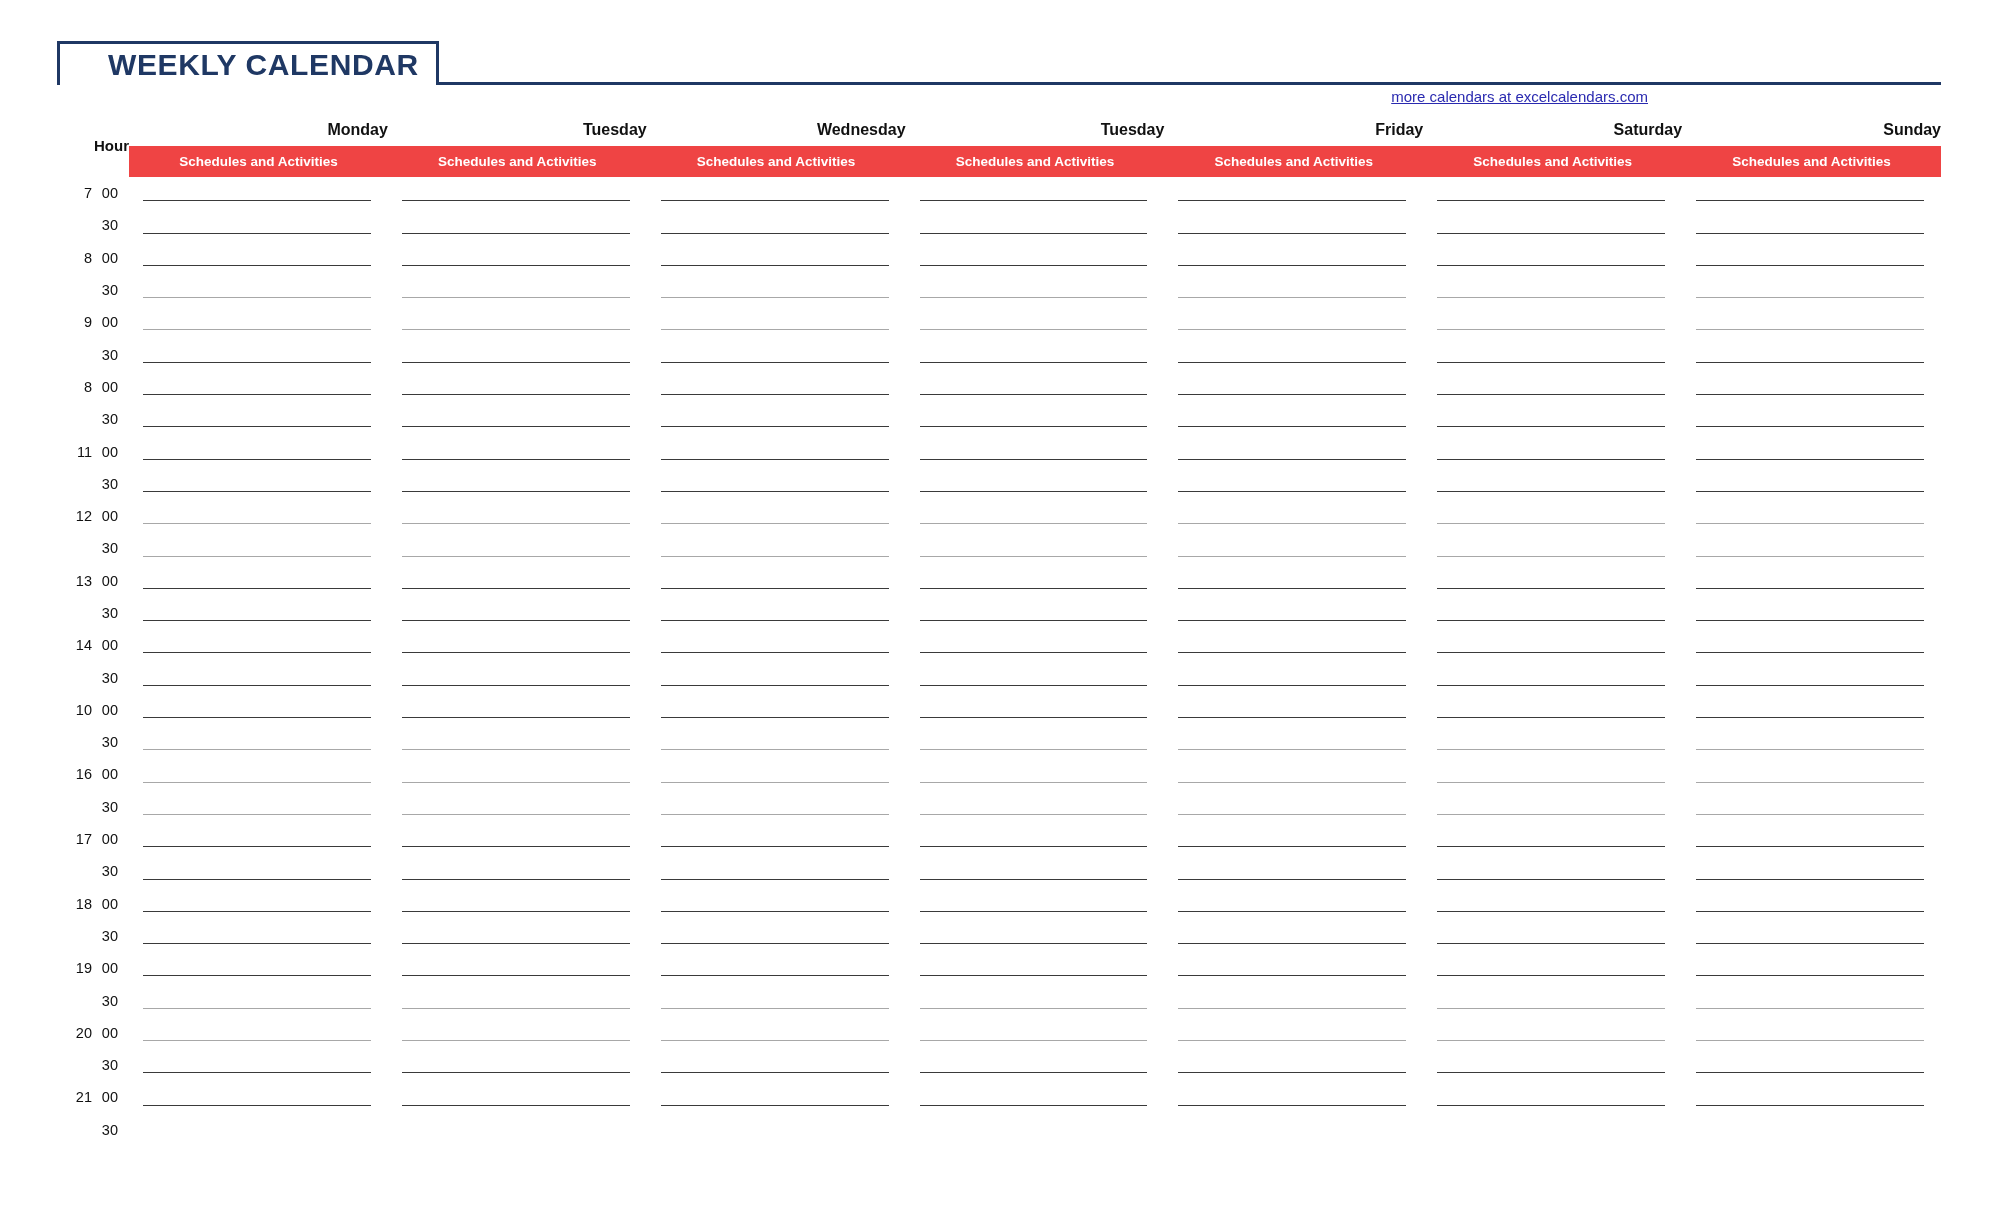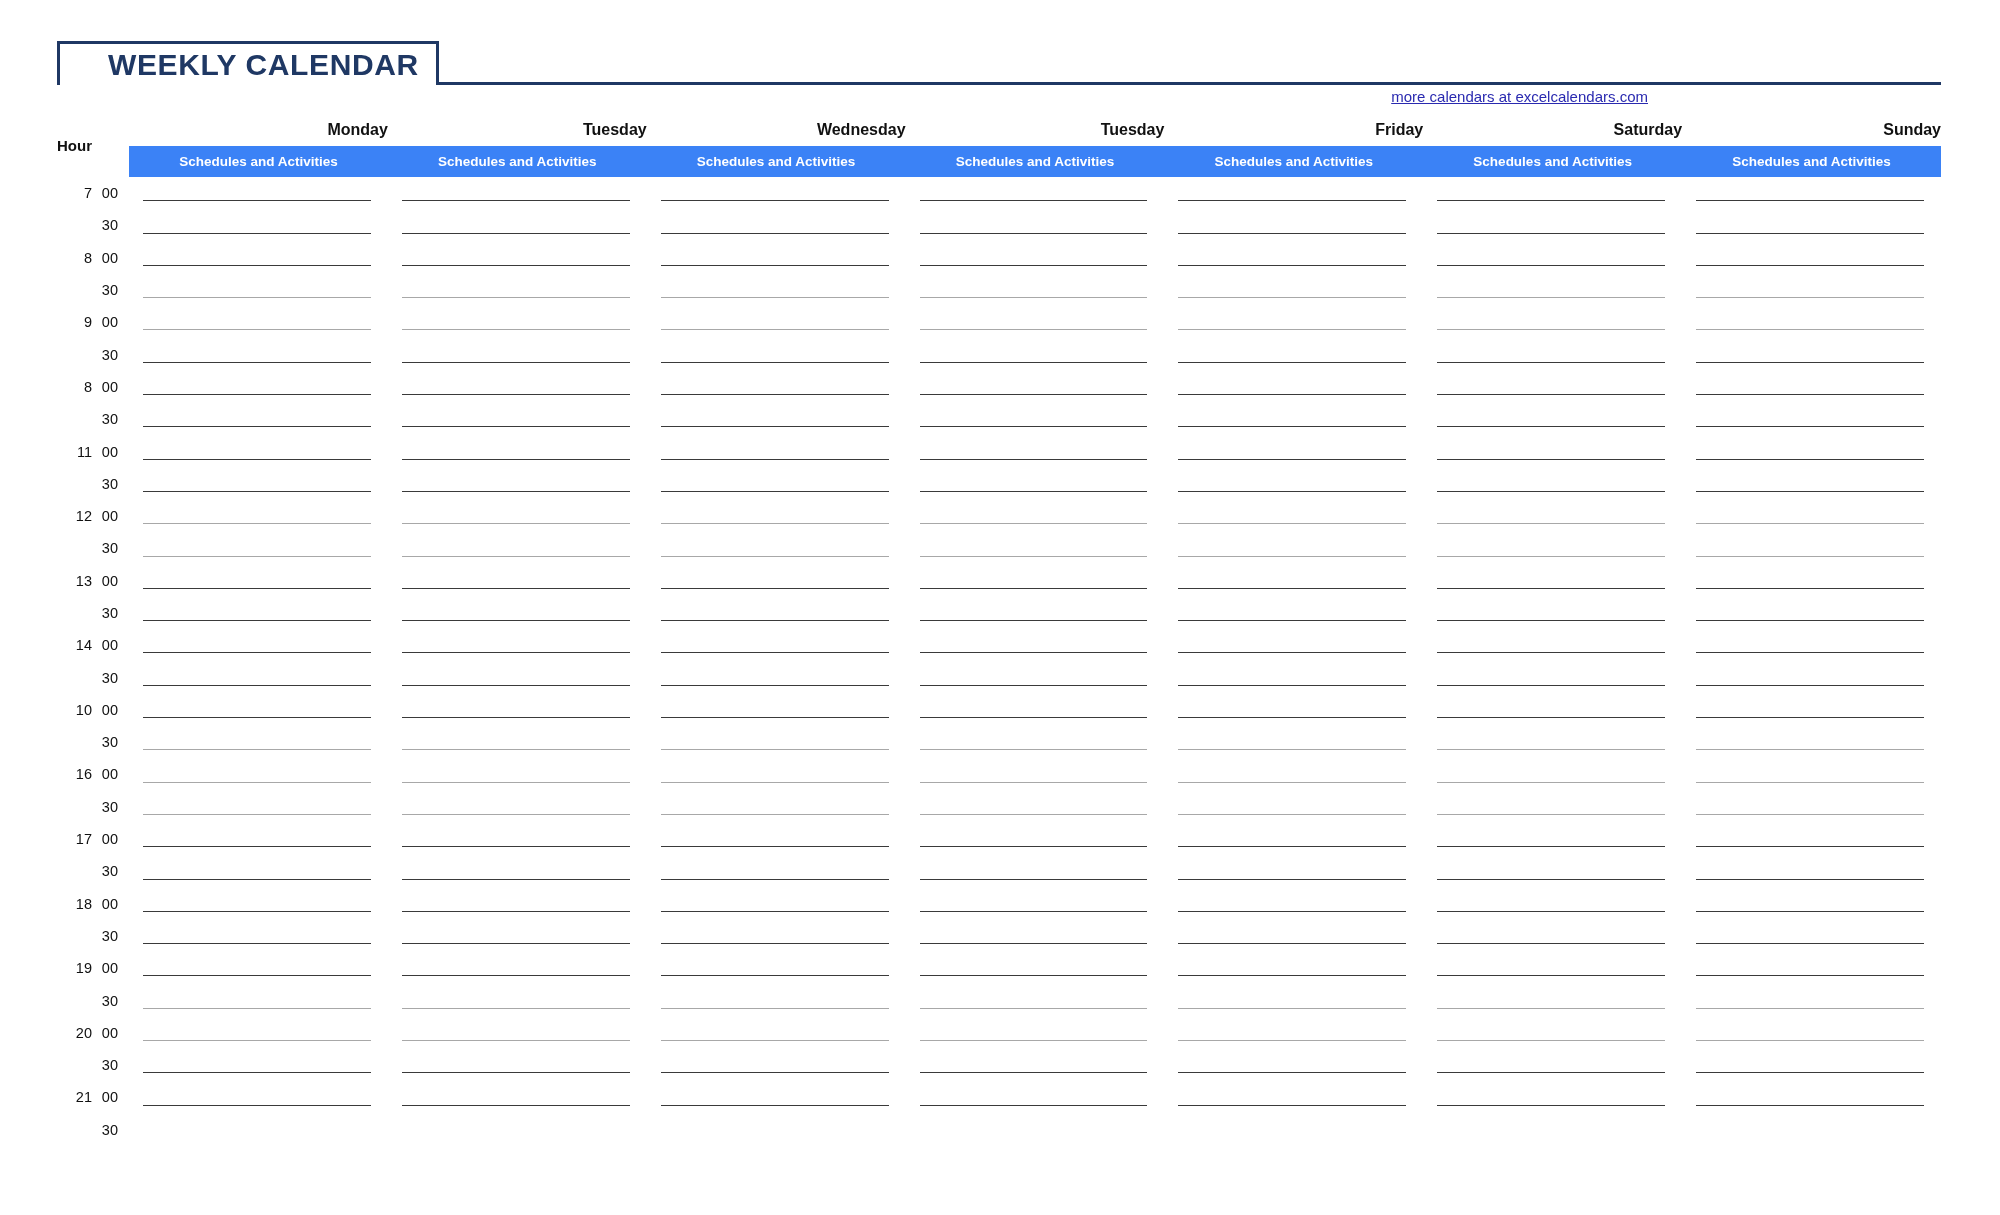--- a/index.html
+++ b/index.html
@@ -88,21 +88,21 @@
 
   .col-hour { width: 72px; }
   .col-day  { width: 258.857px; }
 
   
   .hour-head {
     border-top: 2px solid #333333;
     border-left: 2px solid #333333;
     border-right: 2px solid #333333;
     border-bottom: 2px solid #333333;
-    text-align: left;
+    text-align: right;
     vertical-align: middle;
     font-size: 15px;
     font-weight: bold;
     color: #111111;
     background: #ffffff;
     height: 64px;
   }
   .day-name {
     border-top: 2px solid #333333;
     border-left: 2px solid #333333;
@@ -112,21 +112,21 @@
     font-size: 16px;
     font-weight: bold;
     color: #111111;
     background: #ffffff;
     height: 32px;
   }
   .day-sub {
     border-left: 2px solid #333333;
     border-right: 2px solid #333333;
     border-bottom: 2px solid #333333;
-    background: #3b82f6;
+    background: #ef4444;
     color: #ffffff;
     text-align: center;
     vertical-align: middle;
     font-size: 13.5px;
     font-weight: bold;
     height: 30px;
   }
 
   
   .hour-cell {

